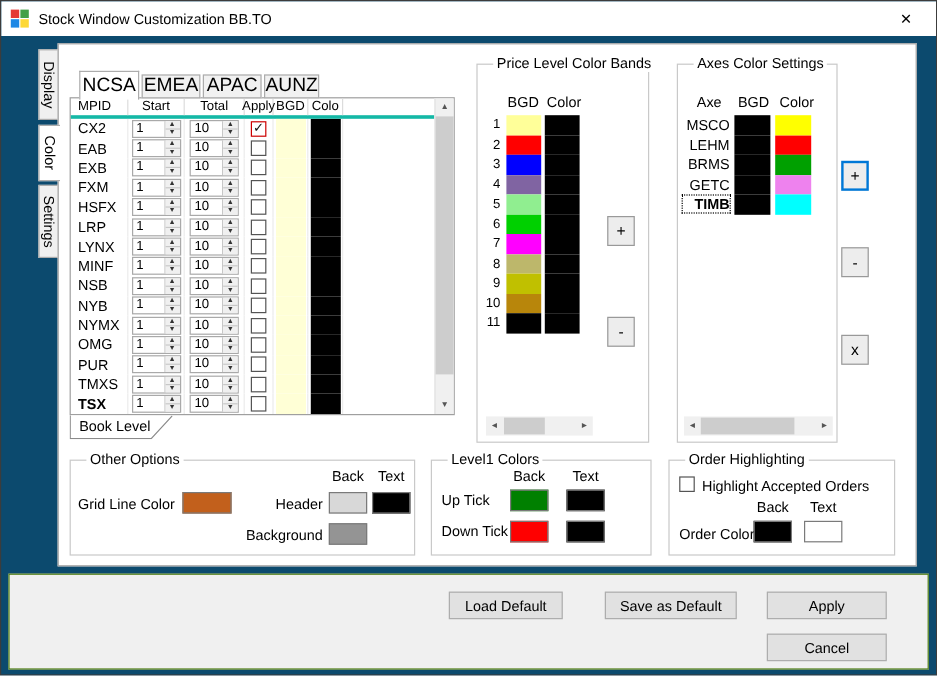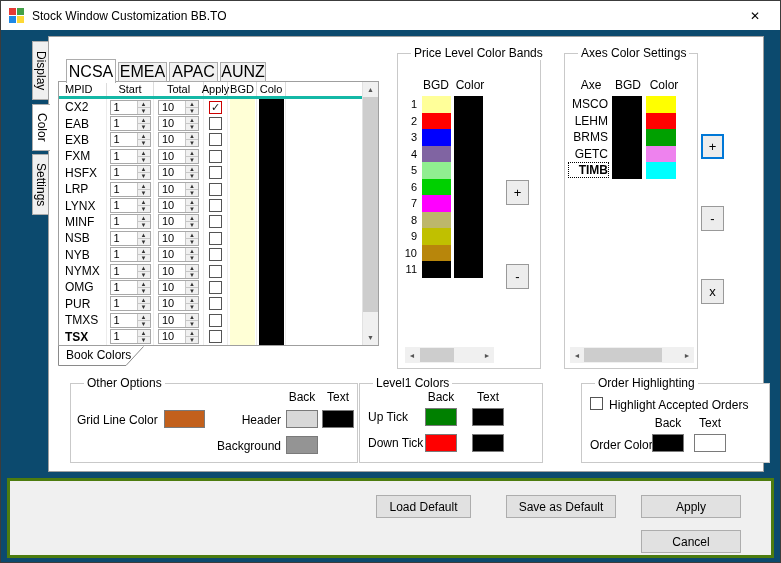--- a/index.html
+++ b/index.html
@@ -59,23 +59,23 @@
 
   
   .book-tab { position:absolute; left:9px; top:309px; width:86px; height:20px; }
   .book-tab span { position:absolute; left:8px; top:2px; font-size:12px; white-space:nowrap; }
 
   
   .group { position:absolute; border:1px solid #c9c9c9; background:#fff; }
   .group-label { position:absolute; top:-8px; left:13px; background:#fff; padding:0 3px; font-size:12px; white-space:nowrap; }
   .price-group { left:348px; top:16px; width:144px; height:316px; }
   .axes-group  { left:515px; top:16px; width:134px; height:316px; }
-  .other-group { left:9px;   top:346px; width:288px; height:80px;margin-left:12px; }
+  .other-group { left:9px;   top:346px; width:288px; height:80px; }
   .level1-group{ left:310px; top:346px; width:184px; height:80px; }
-  .order-group { left:508px; top:346px; width:189px; height:80px;margin-left:24px; }
+  .order-group { left:508px; top:346px; width:189px; height:80px; }
   .col-h { position:absolute; font-size:12px; text-align:center; }
 
   .band-rows { position:absolute; left:6px; top:42px; }
   .band-row { display:flex; align-items:center; height:16.5px; }
   .band-num { width:13px; text-align:right; font-size:11px; margin-right:5px; }
   .band-sw { width:29px; height:16.5px; display:block; }
   .band-sw.c2 { margin-left:3px; }
 
   .axes-rows { position:absolute; left:4px; top:42px;text-align:right; }
   .axes-row { display:flex; align-items:center; height:16.5px; }
@@ -89,21 +89,21 @@
 
   .opt-label { position:absolute; font-size:12px; white-space:nowrap; }
   .opt-label.r { text-align:right; }
   .opt-sw { position:absolute; width:32px; height:18px; border:1px solid #7a7a7a; background:#fff; display:block; }
   .lv-row { position:absolute; left:0; right:0; height:20px; }
   .lv-label { position:absolute; left:8px; top:2px; font-size:12px; }
   .lv-back { left:65px; top:0; }
   .lv-text { left:112px; top:0; }
 
   
-  .bottom-bar { position:absolute; left:6px; right:6px; top:477px; height:80px; background:#f0f0f0; border:3px solid #4d7c0f; }
+  .bottom-bar { position:absolute; left:6px; right:6px; top:477px; height:80px; background:#f0f0f0; border:1px solid #4d7c0f; }
   .btn { position:absolute; background:#e1e1e1; border:1px solid #adadad; font-size:12px; font-family:inherit; }
 </style>
 </head>
 <body>
 
 <div class="window">
 
   <div class="titlebar">
     <span class="app-icon">
         <i style="background: rgb(229, 57, 53);"></i>
@@ -613,21 +613,21 @@
         <span class="vs-arrow">▲</span>
         <span class="vs-thumb"></span>
         <span class="vs-arrow down">▼</span>
       </div>
     </div>
 
     <div class="book-tab">
       <svg width="86" height="20">
         <path d="M0.5 0 L0.5 19.5 L68 19.5 L85.5 0.5" fill="#ffffff" stroke="#8a8a8a"></path>
       </svg>
-      <span>Book Colors</span>
+      <span>Book Level</span>
     </div>
 
     <div class="group price-group">
       <span class="group-label">Price Level Color Bands</span>
       <span class="col-h" style="left:20px;top:24px;width:36px">BGD</span>
       <span class="col-h" style="left:54px;top:24px;width:36px">Color</span>
       <div class="band-rows" id="band-rows">
           <div class="band-row">
             <span class="band-num">1</span>
             <span class="band-sw" style="background:#ffff99"></span>

